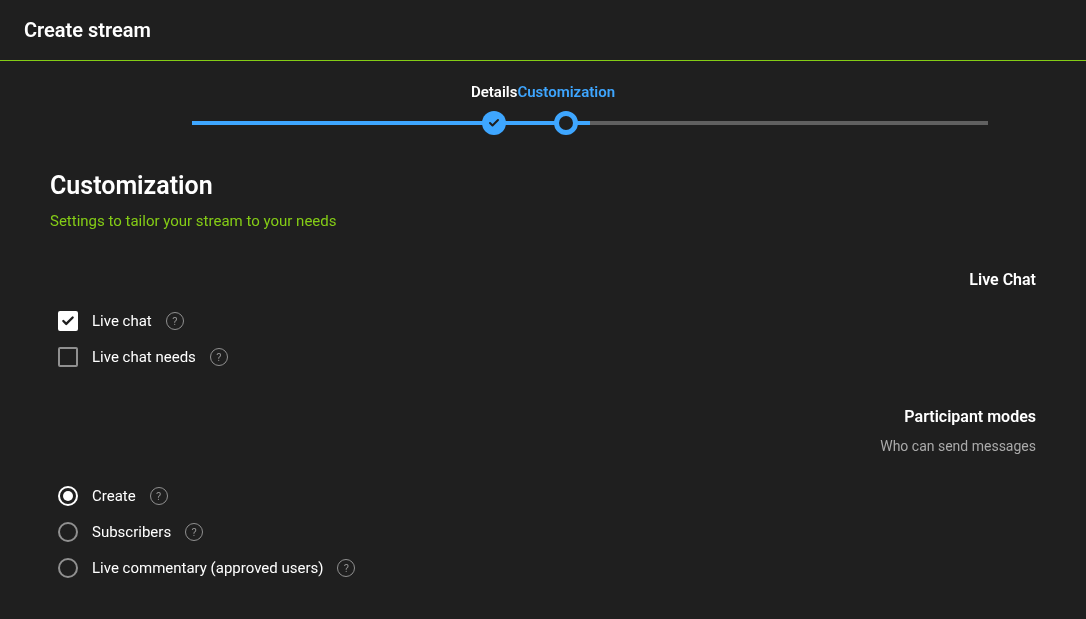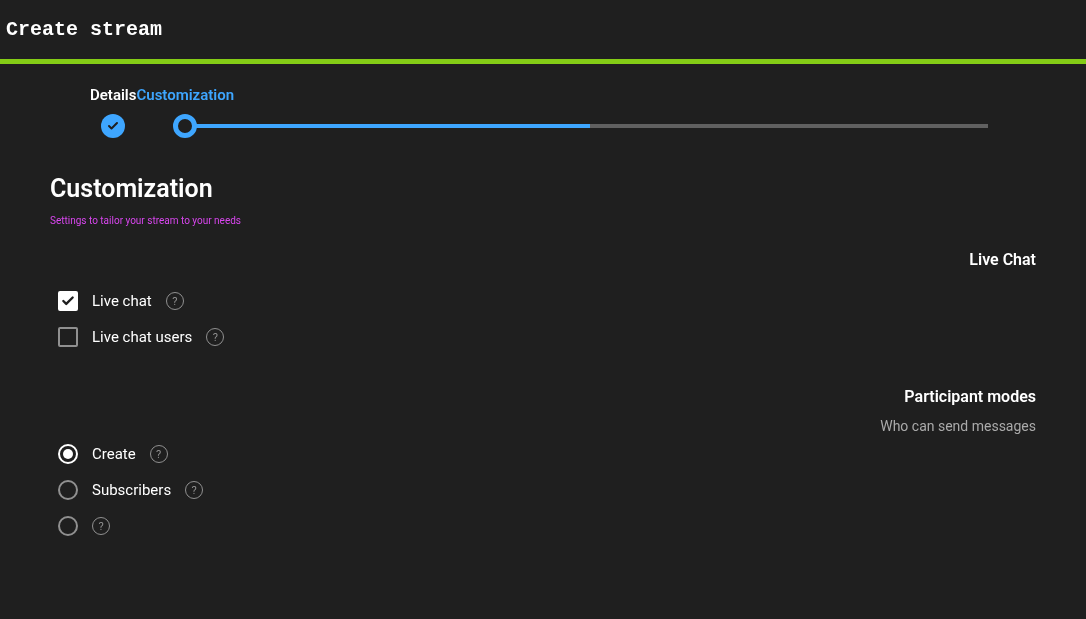--- a/index.html
+++ b/index.html
@@ -9,32 +9,31 @@
     }
     body {
       background: #1f1f1f;
       color: #fff;
       font-family: -apple-system, BlinkMacSystemFont, "Segoe UI", Roboto, Arial, sans-serif;
       width: 1086px;
       height: 619px;
       overflow: hidden;
     }
     .header {
-      padding: 18px 6px;
-      border-bottom: 5px solid #84cc16;
-      font-family: Liberation Mono, monospace;
+      padding: 18px 24px;
+      border-bottom: 1px solid #84cc16;
     }
     .header-title {
       font-size: 20px;
       font-weight: 600;
       color: #fff;
     }
     .stepper {
       display: flex;
-      justify-content: flex-start;
+      justify-content: center;
       align-items: flex-start;
       padding: 22px 90px 0 90px;
       position: relative;
     }
     .stepper-track {
       position: absolute;
       top: 60px;
       left: 192px;
       right: 98px;
       height: 4px;
@@ -103,35 +102,35 @@
     .content {
       padding: 36px 50px;
     }
     .section-title {
       font-size: 25px;
       font-weight: 600;
       color: #fff;
       margin-bottom: 12px;
     }
     .section-subtitle {
-      font-size: 10px;
-      color: #d946ef;
-      margin-bottom: 24px;
+      font-size: 15px;
+      color: #84cc16;
+      margin-bottom: 40px;
     }
     .group-title {
       font-size: 16px;
       font-weight: 600;
       color: #fff;
       margin-bottom: 22px;
     }
     .group-subtitle {
       font-size: 14px;
       color: #aaa;
       margin-top: -10px;
-      margin-bottom: 10px;
+      margin-bottom: 32px;
     }
     .option-row {
       display: flex;
       align-items: center;
       gap: 14px;
       margin-bottom: 16px;
       padding-left: 8px;
     }
     .checkbox {
       width: 20px;
@@ -240,21 +239,21 @@
             <polyline points="20 6 9 17 4 12"></polyline>
           </svg>
       </div>
       <span class="option-label">Live chat</span>
       <span class="help-icon">?</span>
     </div>
     <div class="option-row">
       <div class="checkbox">
         
       </div>
-      <span class="option-label">Live chat users</span>
+      <span class="option-label">Live chat needs</span>
       <span class="help-icon">?</span>
     </div>
   </div>
 
   <div class="group">
     <div class="group-title">Participant modes</div>
     <div class="group-subtitle">Who can send messages</div>
     <div class="option-row">
       <div class="radio selected">
         <div class="radio-dot"></div>
@@ -266,16 +265,17 @@
       <div class="radio">
         
       </div>
       <span class="option-label">Subscribers</span>
       <span class="help-icon">?</span>
     </div>
     <div class="option-row">
       <div class="radio">
         
       </div>
+      <span class="option-label">Live commentary (approved users)</span>
       <span class="help-icon">?</span>
     </div>
   </div>
 </div>
 
 </body></html>

